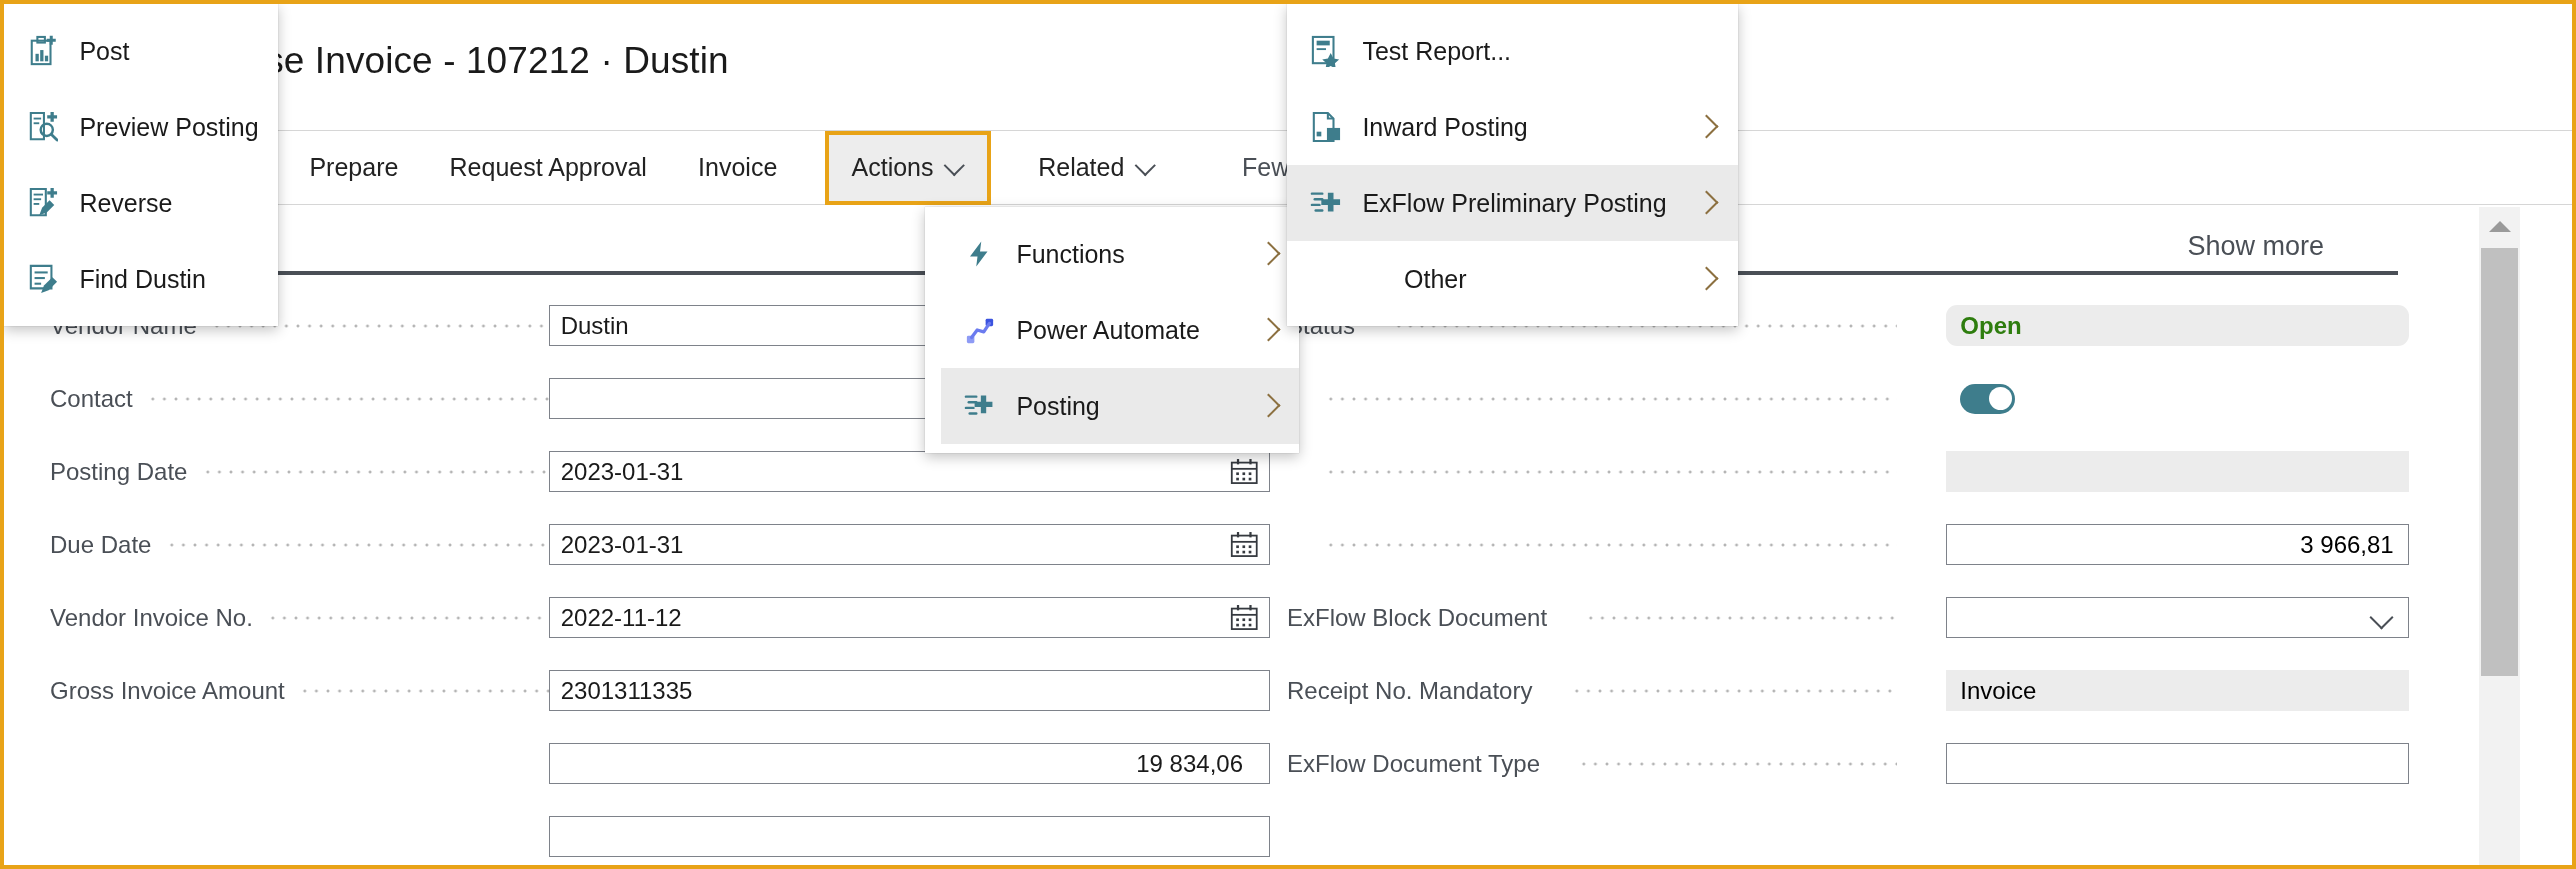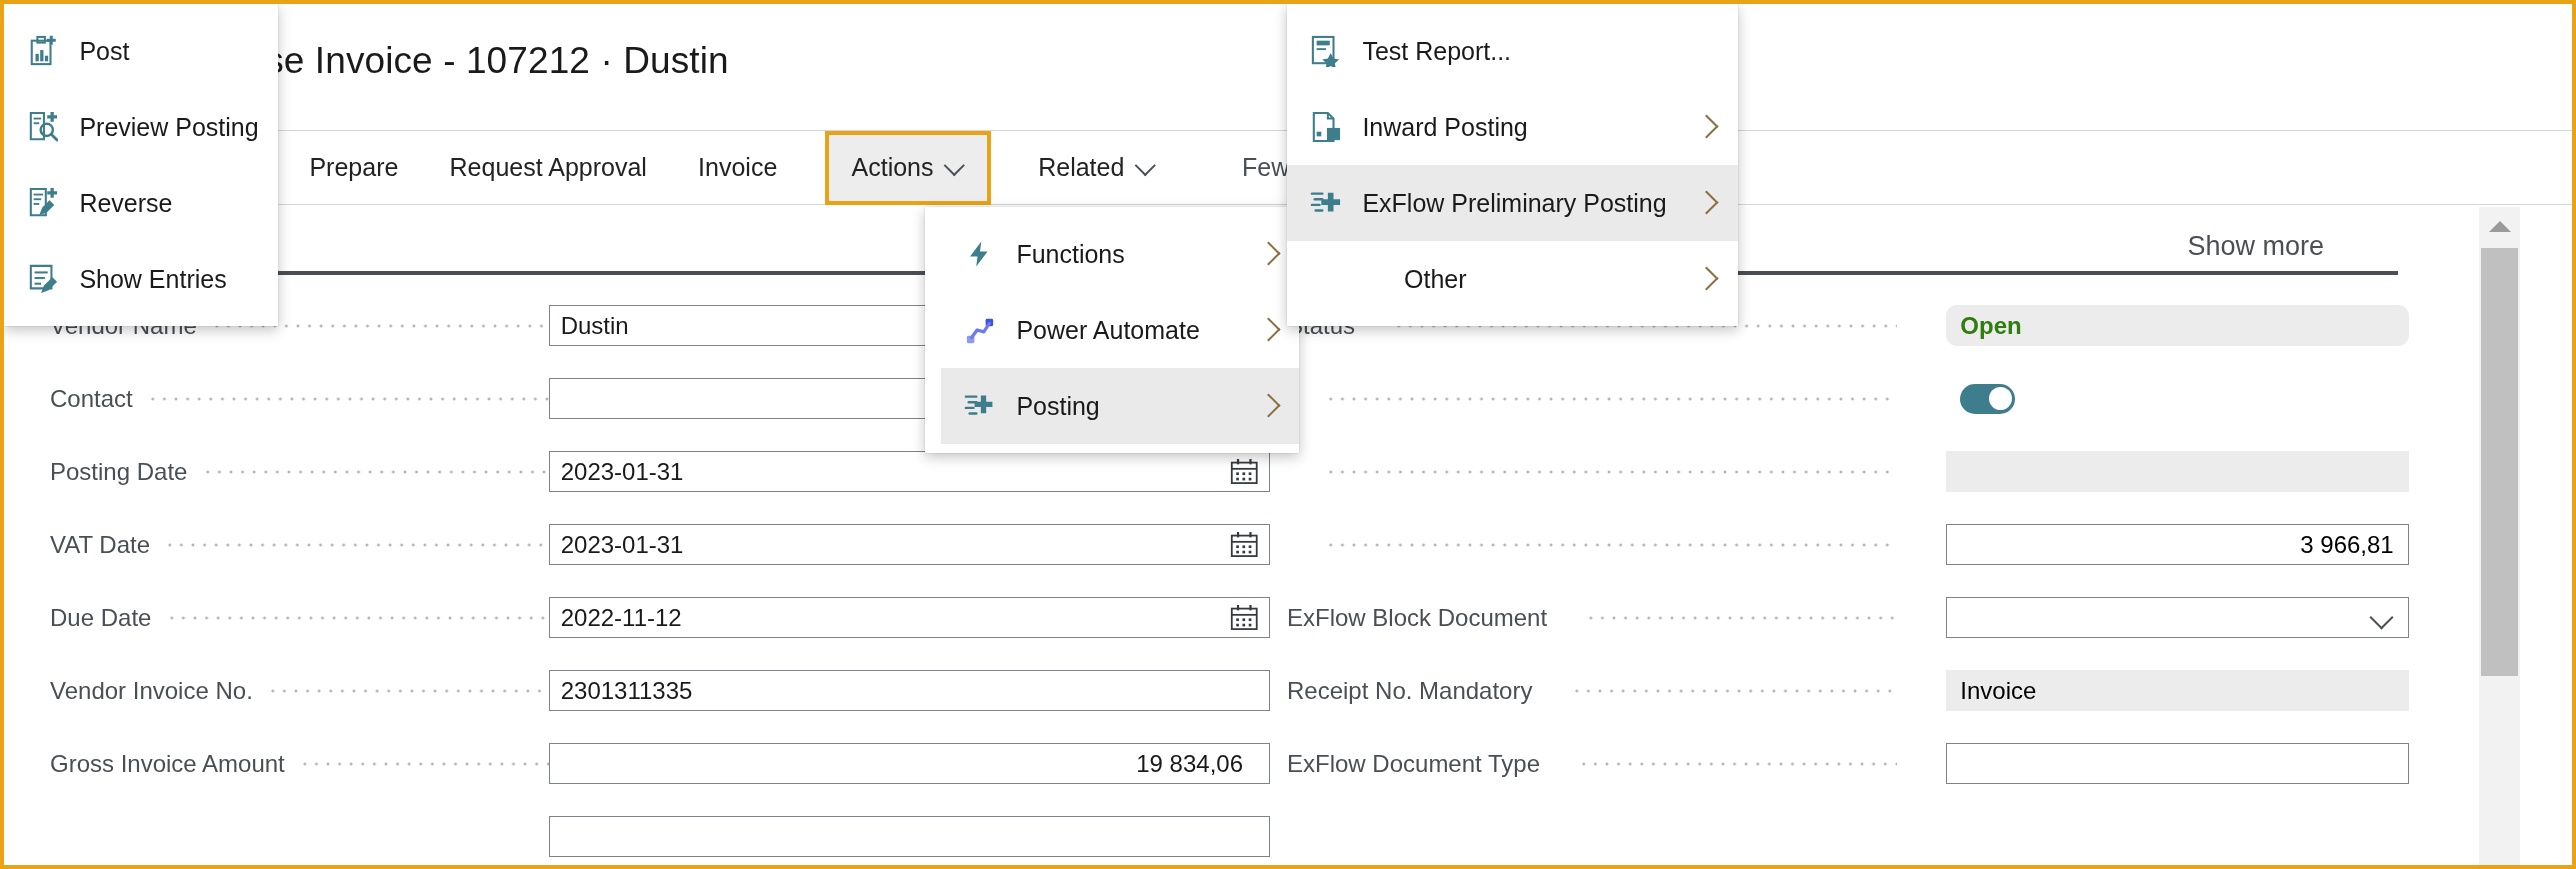--- a/index.html
+++ b/index.html
@@ -363,24 +363,20 @@
       <div class="frow">
         <span class="flabel">Vendor Name</span>
         <span class="dots"></span>
       </div>
       <div class="frow">
         <span class="flabel">Contact</span>
         <span class="dots"></span>
       </div>
       <div class="frow">
         <span class="flabel">Posting Date</span>
-        <span class="dots"></span>
-      </div>
-      <div class="frow">
-        <span class="flabel">VAT Date</span>
         <span class="dots"></span>
       </div>
       <div class="frow">
         <span class="flabel">Due Date</span>
         <span class="dots"></span>
       </div>
       <div class="frow">
         <span class="flabel">Vendor Invoice No.</span>
         <span class="dots"></span>
       </div>
@@ -710,18 +706,18 @@
         <svg width="30" height="32" viewBox="0 0 32 34">
           <path d="M3 3 h22 v24 H3 z" fill="none" stroke="#3E7D8C" stroke-width="2.2"></path>
           <g stroke="#3E7D8C" stroke-width="2.2">
               <line x1="7" y1="10" x2="21" y2="10"></line>
               <line x1="7" y1="16" x2="18" y2="16"></line>
               <line x1="7" y1="22" x2="14" y2="22"></line>
             </g>
           <path d="M14 32 l3-8 9-9 5 5 -9 9 z" fill="#3E7D8C"></path>
         </svg>
       </span>
-      <span class="mlabel">Show Entries</span>
+      <span class="mlabel">Find Dustin</span>
     </div>
   </div>
 
 </div>
 
 
 </body></html>

